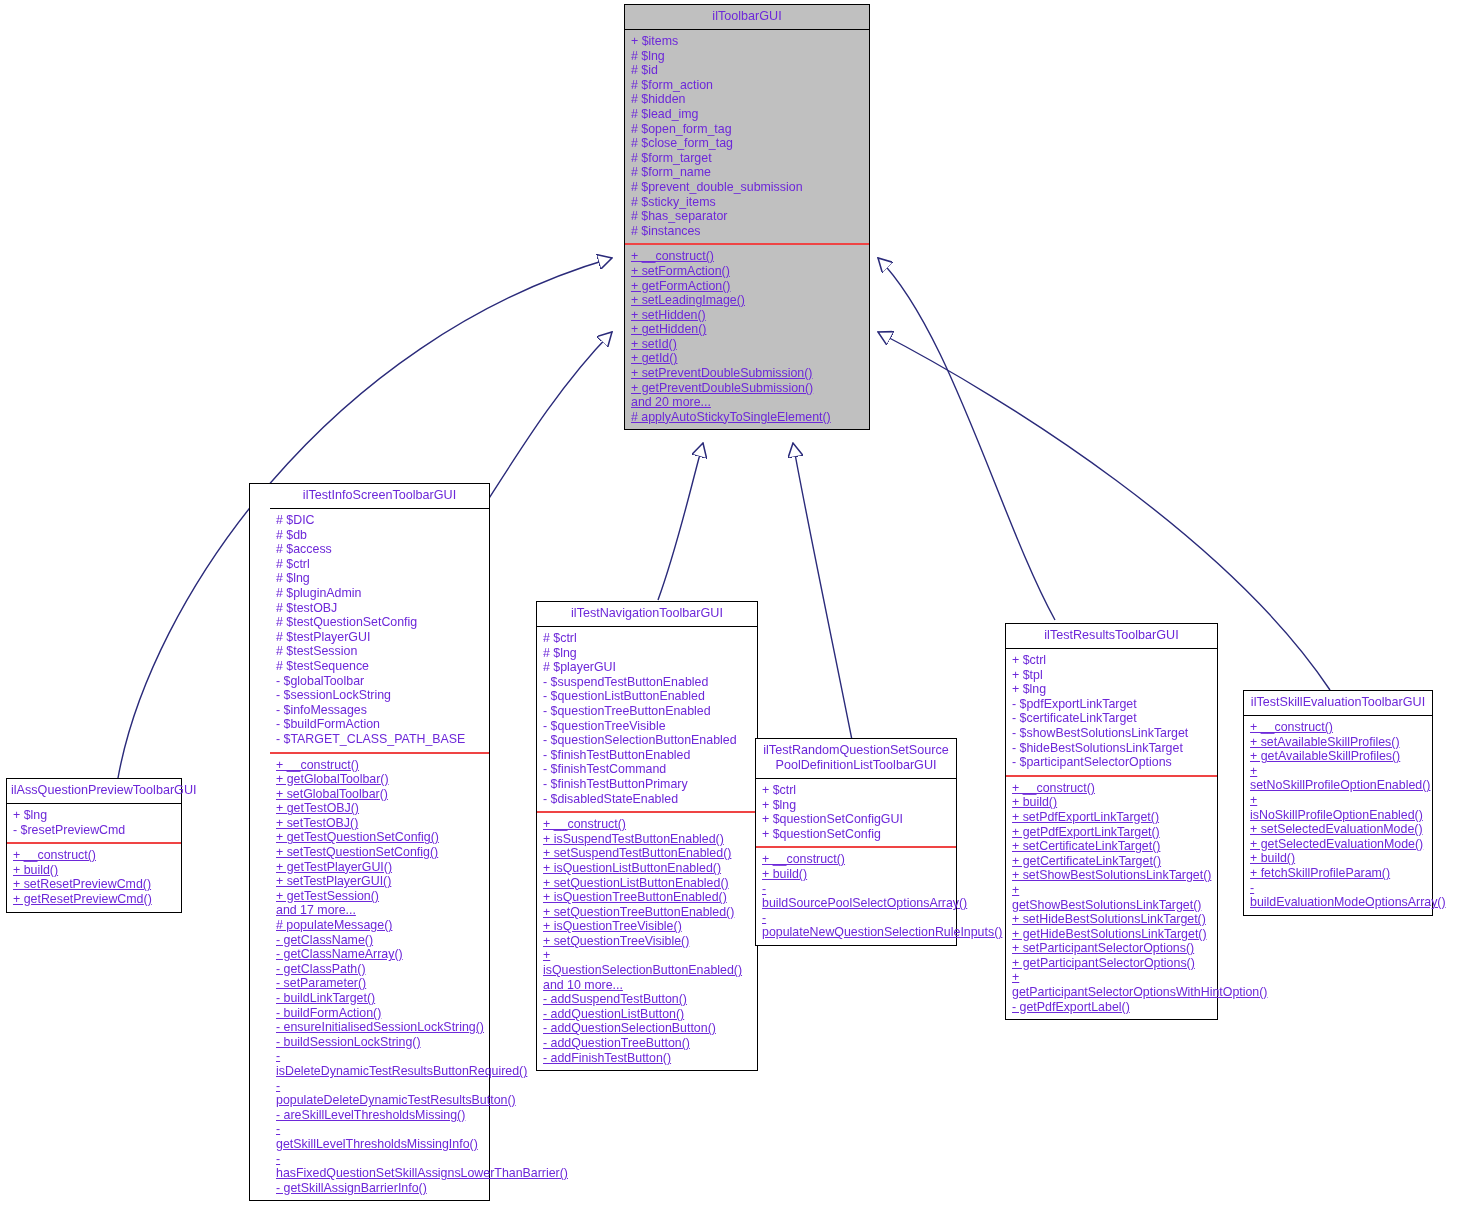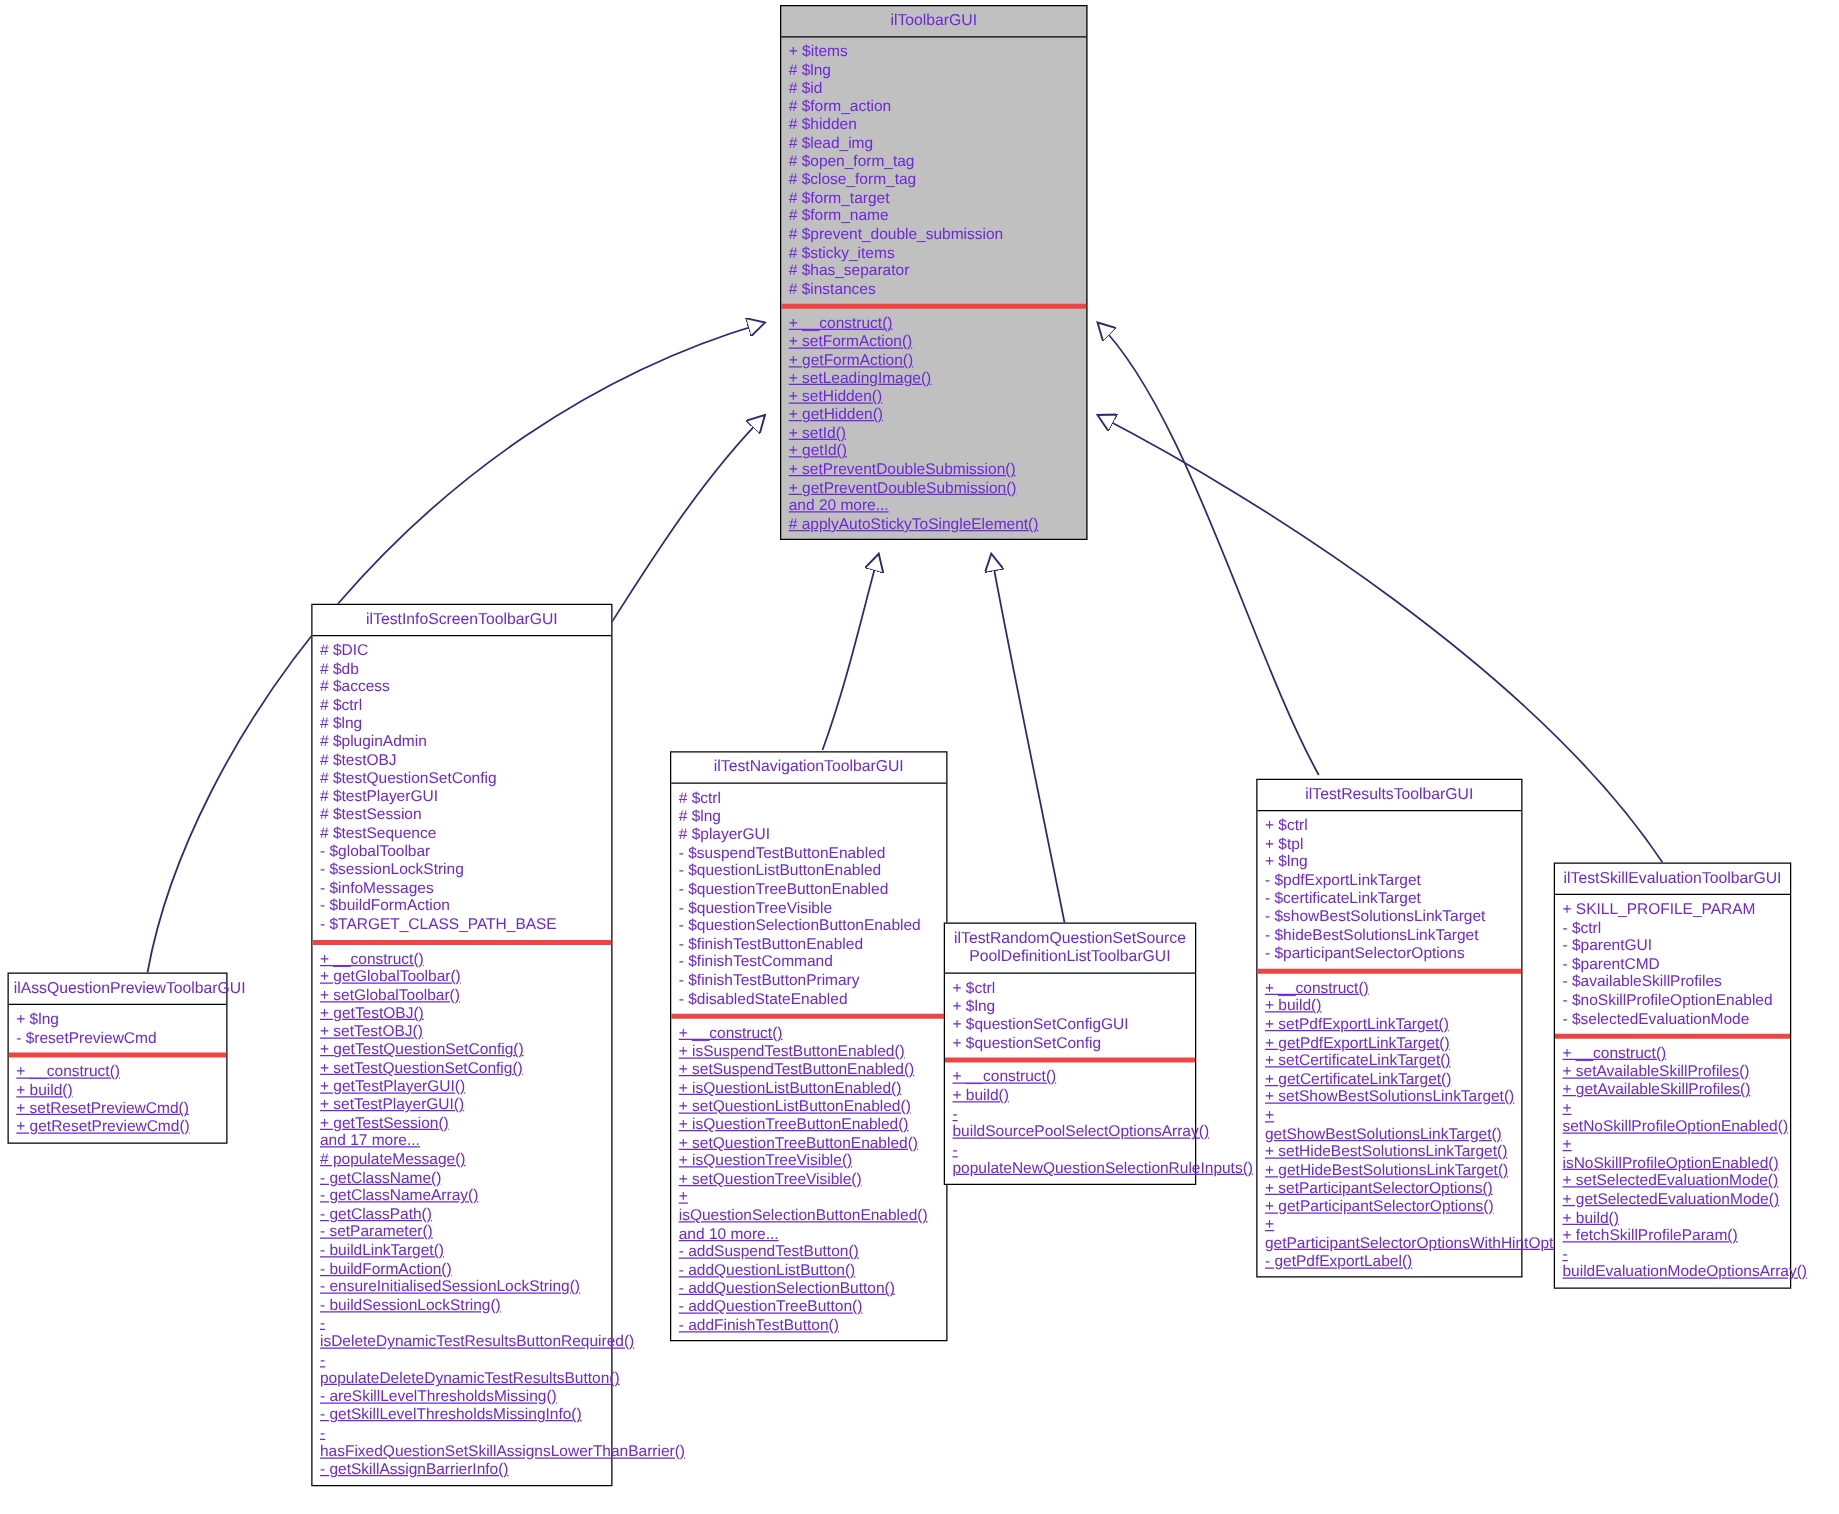--- a/index.html
+++ b/index.html
@@ -44,21 +44,21 @@
   .uml-title {
     text-align: center;
     padding: 4px 4px 5px 4px;
     font-size: 12.6px;
     line-height: 15px;
     border-bottom: 1px solid #000000;
     white-space: pre-line;
   }
   .uml-section {
     padding: 4px 5px 5px 6px;
-    border-bottom: 4px solid #ef4444;
+    border-bottom: 2px solid #ef4444;
   }
   .uml-section:last-child {
     border-bottom: none;
     text-decoration: underline;
   }
   .uml-row {
     white-space: normal;
     word-break: normal;
   }
 </style>
@@ -136,21 +136,21 @@
     <div class="uml-section">
       <div class="uml-rows">
           <div class="uml-row">+ __construct()</div>
           <div class="uml-row">+ build()</div>
           <div class="uml-row">+ setResetPreviewCmd()</div>
           <div class="uml-row">+ getResetPreviewCmd()</div>
         </div>
     </div>
   </div>
 
-  <div class="uml-class" style="left:249px; top:483px; width:241px;">
+  <div class="uml-class" style="left:249px; top:483px; width:241px;padding-left:20px;">
     <div class="uml-title">ilTestInfoScreenToolbarGUI</div>
     <div class="uml-section">
       <div class="uml-rows">
           <div class="uml-row"># $DIC</div>
           <div class="uml-row"># $db</div>
           <div class="uml-row"># $access</div>
           <div class="uml-row"># $ctrl</div>
           <div class="uml-row"># $lng</div>
           <div class="uml-row"># $pluginAdmin</div>
           <div class="uml-row"># $testOBJ</div>
@@ -289,31 +289,20 @@
           <div class="uml-row">+ getParticipantSelectorOptionsWithHintOption()</div>
           <div class="uml-row">- getPdfExportLabel()</div>
         </div>
     </div>
   </div>
 
   <div class="uml-class" style="left:1243px; top:690px; width:190px;">
     <div class="uml-title">ilTestSkillEvaluationToolbarGUI</div>
     <div class="uml-section">
       <div class="uml-rows">
-          <div class="uml-row">+ SKILL_PROFILE_PARAM</div>
-          <div class="uml-row">- $ctrl</div>
-          <div class="uml-row">- $parentGUI</div>
-          <div class="uml-row">- $parentCMD</div>
-          <div class="uml-row">- $availableSkillProfiles</div>
-          <div class="uml-row">- $noSkillProfileOptionEnabled</div>
-          <div class="uml-row">- $selectedEvaluationMode</div>
-        </div>
-    </div>
-    <div class="uml-section">
-      <div class="uml-rows">
           <div class="uml-row">+ __construct()</div>
           <div class="uml-row">+ setAvailableSkillProfiles()</div>
           <div class="uml-row">+ getAvailableSkillProfiles()</div>
           <div class="uml-row">+ setNoSkillProfileOptionEnabled()</div>
           <div class="uml-row">+ isNoSkillProfileOptionEnabled()</div>
           <div class="uml-row">+ setSelectedEvaluationMode()</div>
           <div class="uml-row">+ getSelectedEvaluationMode()</div>
           <div class="uml-row">+ build()</div>
           <div class="uml-row">+ fetchSkillProfileParam()</div>
           <div class="uml-row">- buildEvaluationModeOptionsArray()</div>

